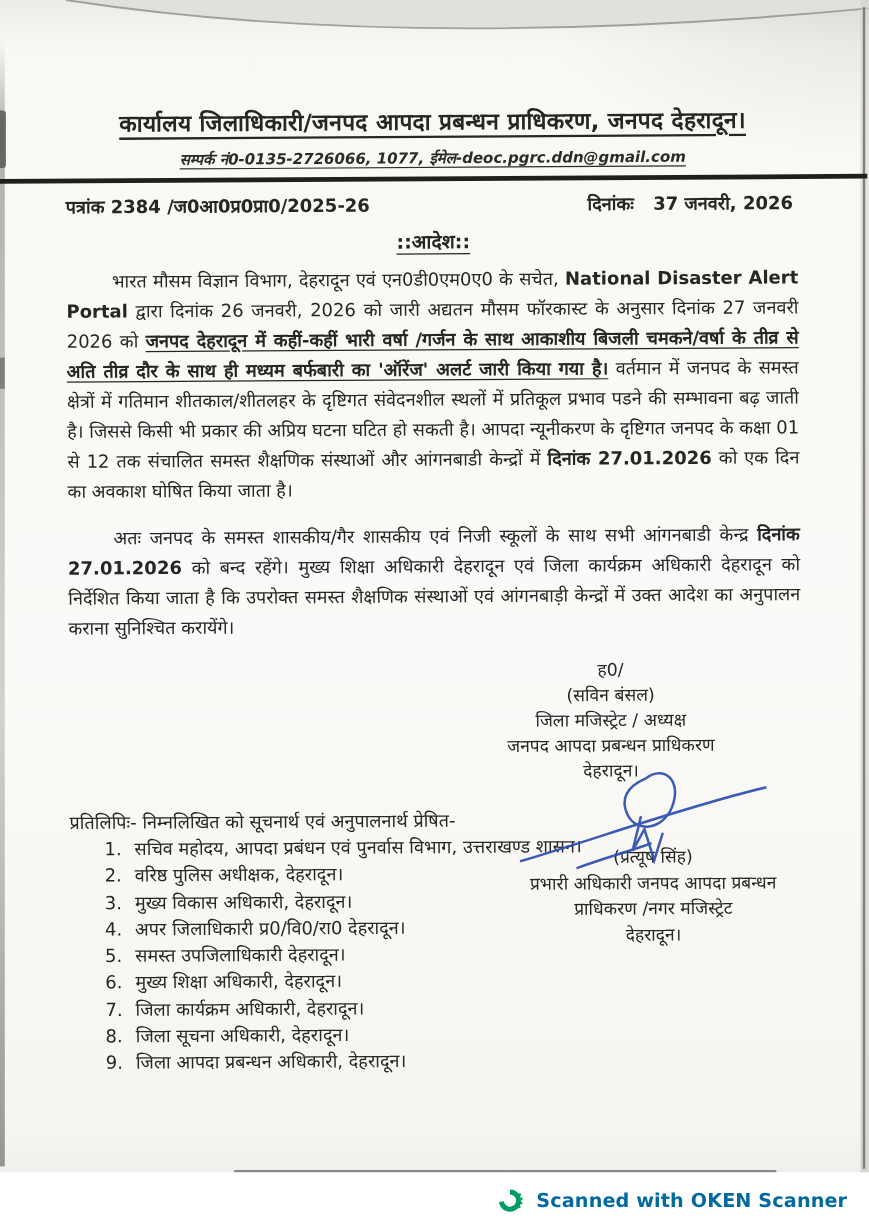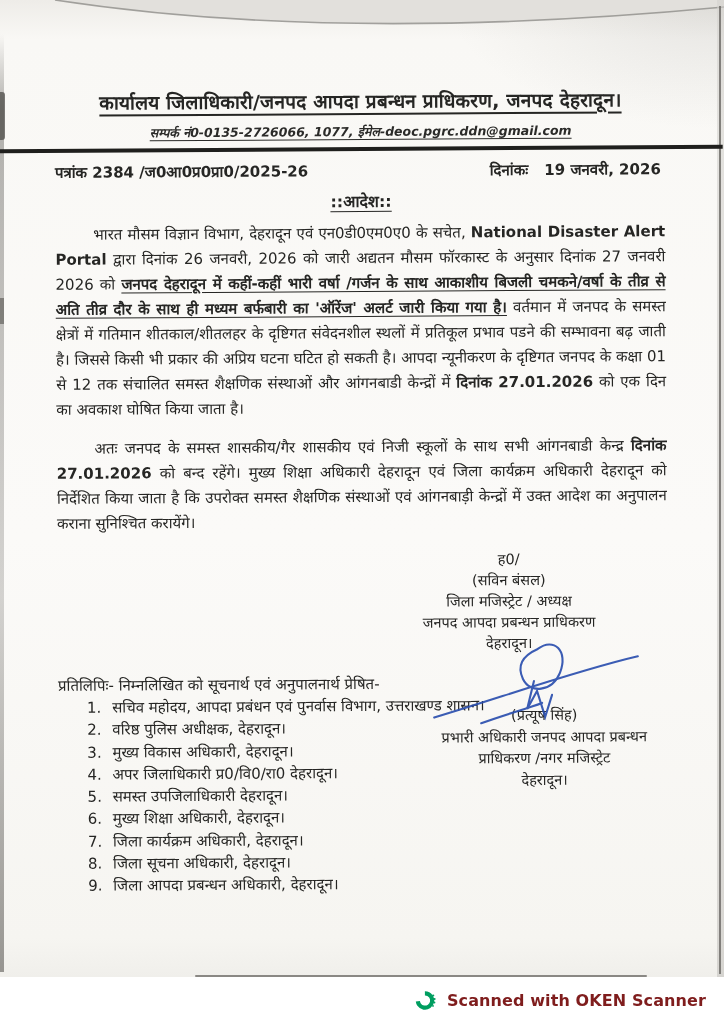--- a/index.html
+++ b/index.html
@@ -49,21 +49,21 @@
   .dist-list{margin:5px 0 0 0;padding-left:48px;}
   .dist-list li{line-height:17px;margin-bottom:5.3px;padding-left:6px;}
 
   .officer-block{position:absolute;top:644px;right:52px;width:260px;text-align:center;
     font-size:14.5px;line-height:21.5px;}
   .signature-wrap{height:64px;margin-bottom:-2px;position:relative;}
   .signature-wrap svg{position:absolute;left:12px;top:-6px;}
 
   .footer{position:absolute;left:0;right:0;bottom:0;height:47px;background:#ffffff;
     display:flex;align-items:center;justify-content:flex-end;gap:10px;padding-right:18px;}
-  .footer-label{font-size:16px;font-weight:600;color:#7f1d1d;letter-spacing:.1px;}
+  .footer-label{font-size:16px;font-weight:600;color:#0369a1;letter-spacing:.1px;}
 </style>
 </head>
 <body>
 
 <div class="paper"></div>
 <div class="top-shade"></div>
 
 <svg class="top-curl" width="724" height="32" viewBox="0 0 724 32" aria-hidden="true">
   <path d="M55,0 C250,30 480,30 724,7 L724,0 Z" fill="#e2e0dc"></path>
   <path d="M55,0 C250,30 480,30 724,7" stroke="#8f8d89" stroke-width="1.6" fill="none" opacity="0.8"></path>
@@ -79,21 +79,21 @@
 <div class="content">
 
   <div class="office-title">कार्यालय जिलाधिकारी/जनपद आपदा प्रबन्धन प्राधिकरण, जनपद देहरादून।</div>
   <div class="contact-line">सम्पर्क नं0-0135-2726066, 1077, ईमेल-deoc.pgrc.ddn@gmail.com</div>
   <div class="header-rule"></div>
 
   <div class="ref-row">
     <span>पत्रांक 2384 /ज0आ0प्र0प्रा0/2025-26</span>
     <span class="date-group">
       <span>दिनांकः</span>
-      <span class="b">19 जनवरी, 2026</span>
+      <span class="b">37 जनवरी, 2026</span>
     </span>
   </div>
 
   <div class="order-heading">::आदेश::</div>
 
   <p class="para"><span>भारत मौसम विज्ञान विभाग, देहरादून एवं एन0डी0एम0ए0 के सचेत, </span><span class="b">National Disaster Alert Portal</span><span> द्वारा दिनांक 26 जनवरी, 2026 को जारी अद्यतन मौसम फॉरकास्ट के अनुसार दिनांक 27 जनवरी 2026 को </span><span class="bu">जनपद देहरादून में कहीं-कहीं भारी वर्षा /गर्जन के साथ आकाशीय बिजली चमकने/वर्षा के तीव्र से अति तीव्र दौर के साथ ही मध्यम बर्फबारी का 'ऑरेंज' अलर्ट जारी किया गया है।</span><span> वर्तमान में जनपद के समस्त क्षेत्रों में गतिमान शीतकाल/शीतलहर के दृष्टिगत संवेदनशील स्थलों में प्रतिकूल प्रभाव पडने की सम्भावना बढ़ जाती है। जिससे किसी भी प्रकार की अप्रिय घटना घटित हो सकती है। आपदा न्यूनीकरण के दृष्टिगत जनपद के कक्षा 01 से 12 तक संचालित समस्त शैक्षणिक संस्थाओं और आंगनबाडी केन्द्रों में </span><span class="b">दिनांक 27.01.2026</span><span> को एक दिन का अवकाश घोषित किया जाता है।</span></p>
 
   <p class="para second"><span>अतः जनपद के समस्त शासकीय/गैर शासकीय एवं निजी स्कूलों के साथ सभी आंगनबाडी केन्द्र </span><span class="b">दिनांक 27.01.2026</span><span> को बन्द रहेंगे। मुख्य शिक्षा अधिकारी देहरादून एवं जिला कार्यक्रम अधिकारी देहरादून को निर्देशित किया जाता है कि उपरोक्त समस्त शैक्षणिक संस्थाओं एवं आंगनबाड़ी केन्द्रों में उक्त आदेश का अनुपालन कराना सुनिश्चित करायेंगे।</span></p>
 
   <div class="sign-block">

